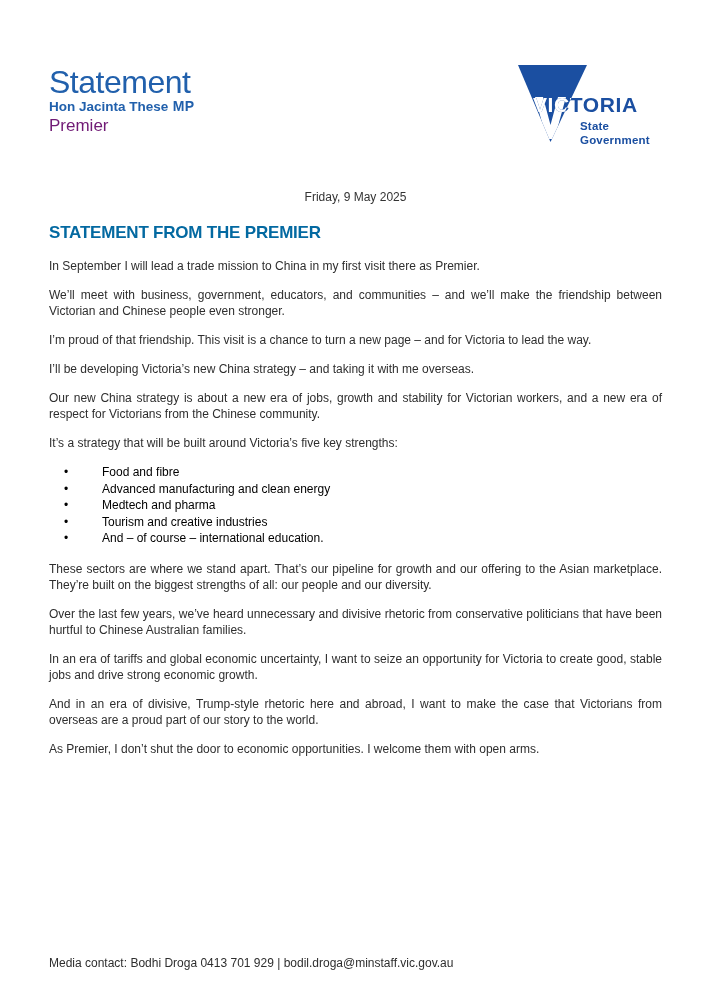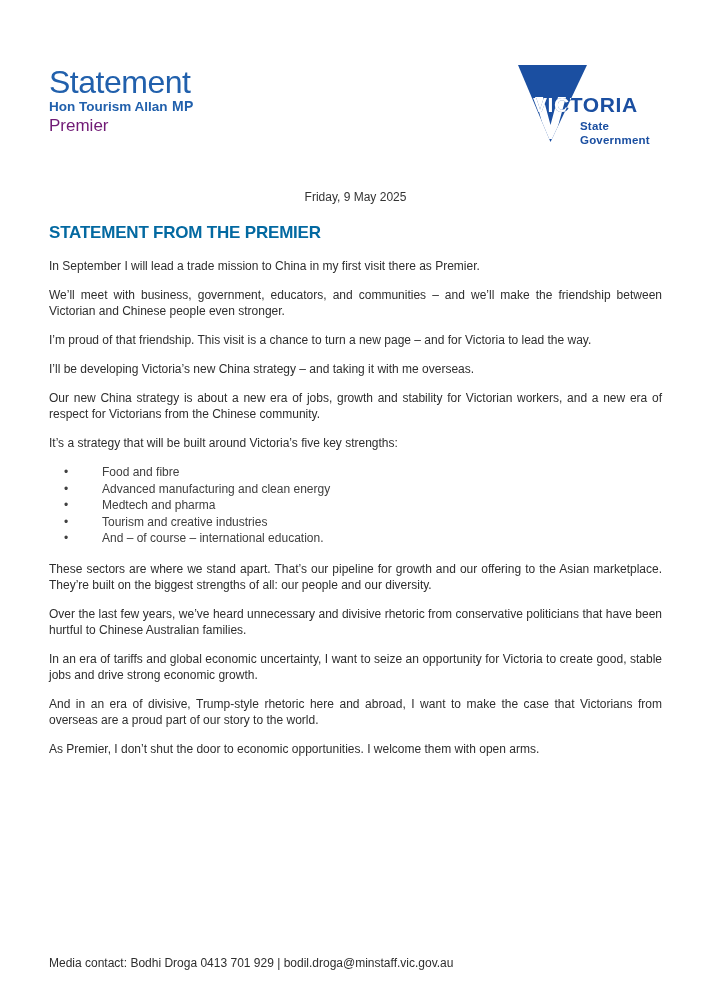--- a/index.html
+++ b/index.html
@@ -104,21 +104,21 @@
   }
   ul.strengths {
     list-style: none;
     margin: 2px 0 14px 0;
   }
   ul.strengths li {
     position: relative;
     padding-left: 53px;
     font-size: 12px;
     line-height: 16.5px;
-    color: #404040;
+    color: #000000;
   }
   ul.strengths li::before {
     content: "\2022";
     position: absolute;
     left: 15px;
     top: 0;
     font-size: 12px;
   }
 
   
@@ -132,21 +132,21 @@
   .footer .label { font-weight: normal; }
 </style>
 </head>
 <body>
 
 <div class="page">
 
   <div class="masthead">Statement</div>
   <div class="officeholder">
     <div>
-      <span class="name">Hon Tourism Allan</span>
+      <span class="name">Hon Jacinta These</span>
       <span class="postnominal">MP</span>
     </div>
     <div class="role">Premier</div>
   </div>
 
   <div class="logo">
     <svg viewBox="0 0 152 92" xmlns="http://www.w3.org/2000/svg">
       <defs>
         <clipPath id="triClip">
           <polygon points="5,8 74,8 37.5,85"></polygon>

